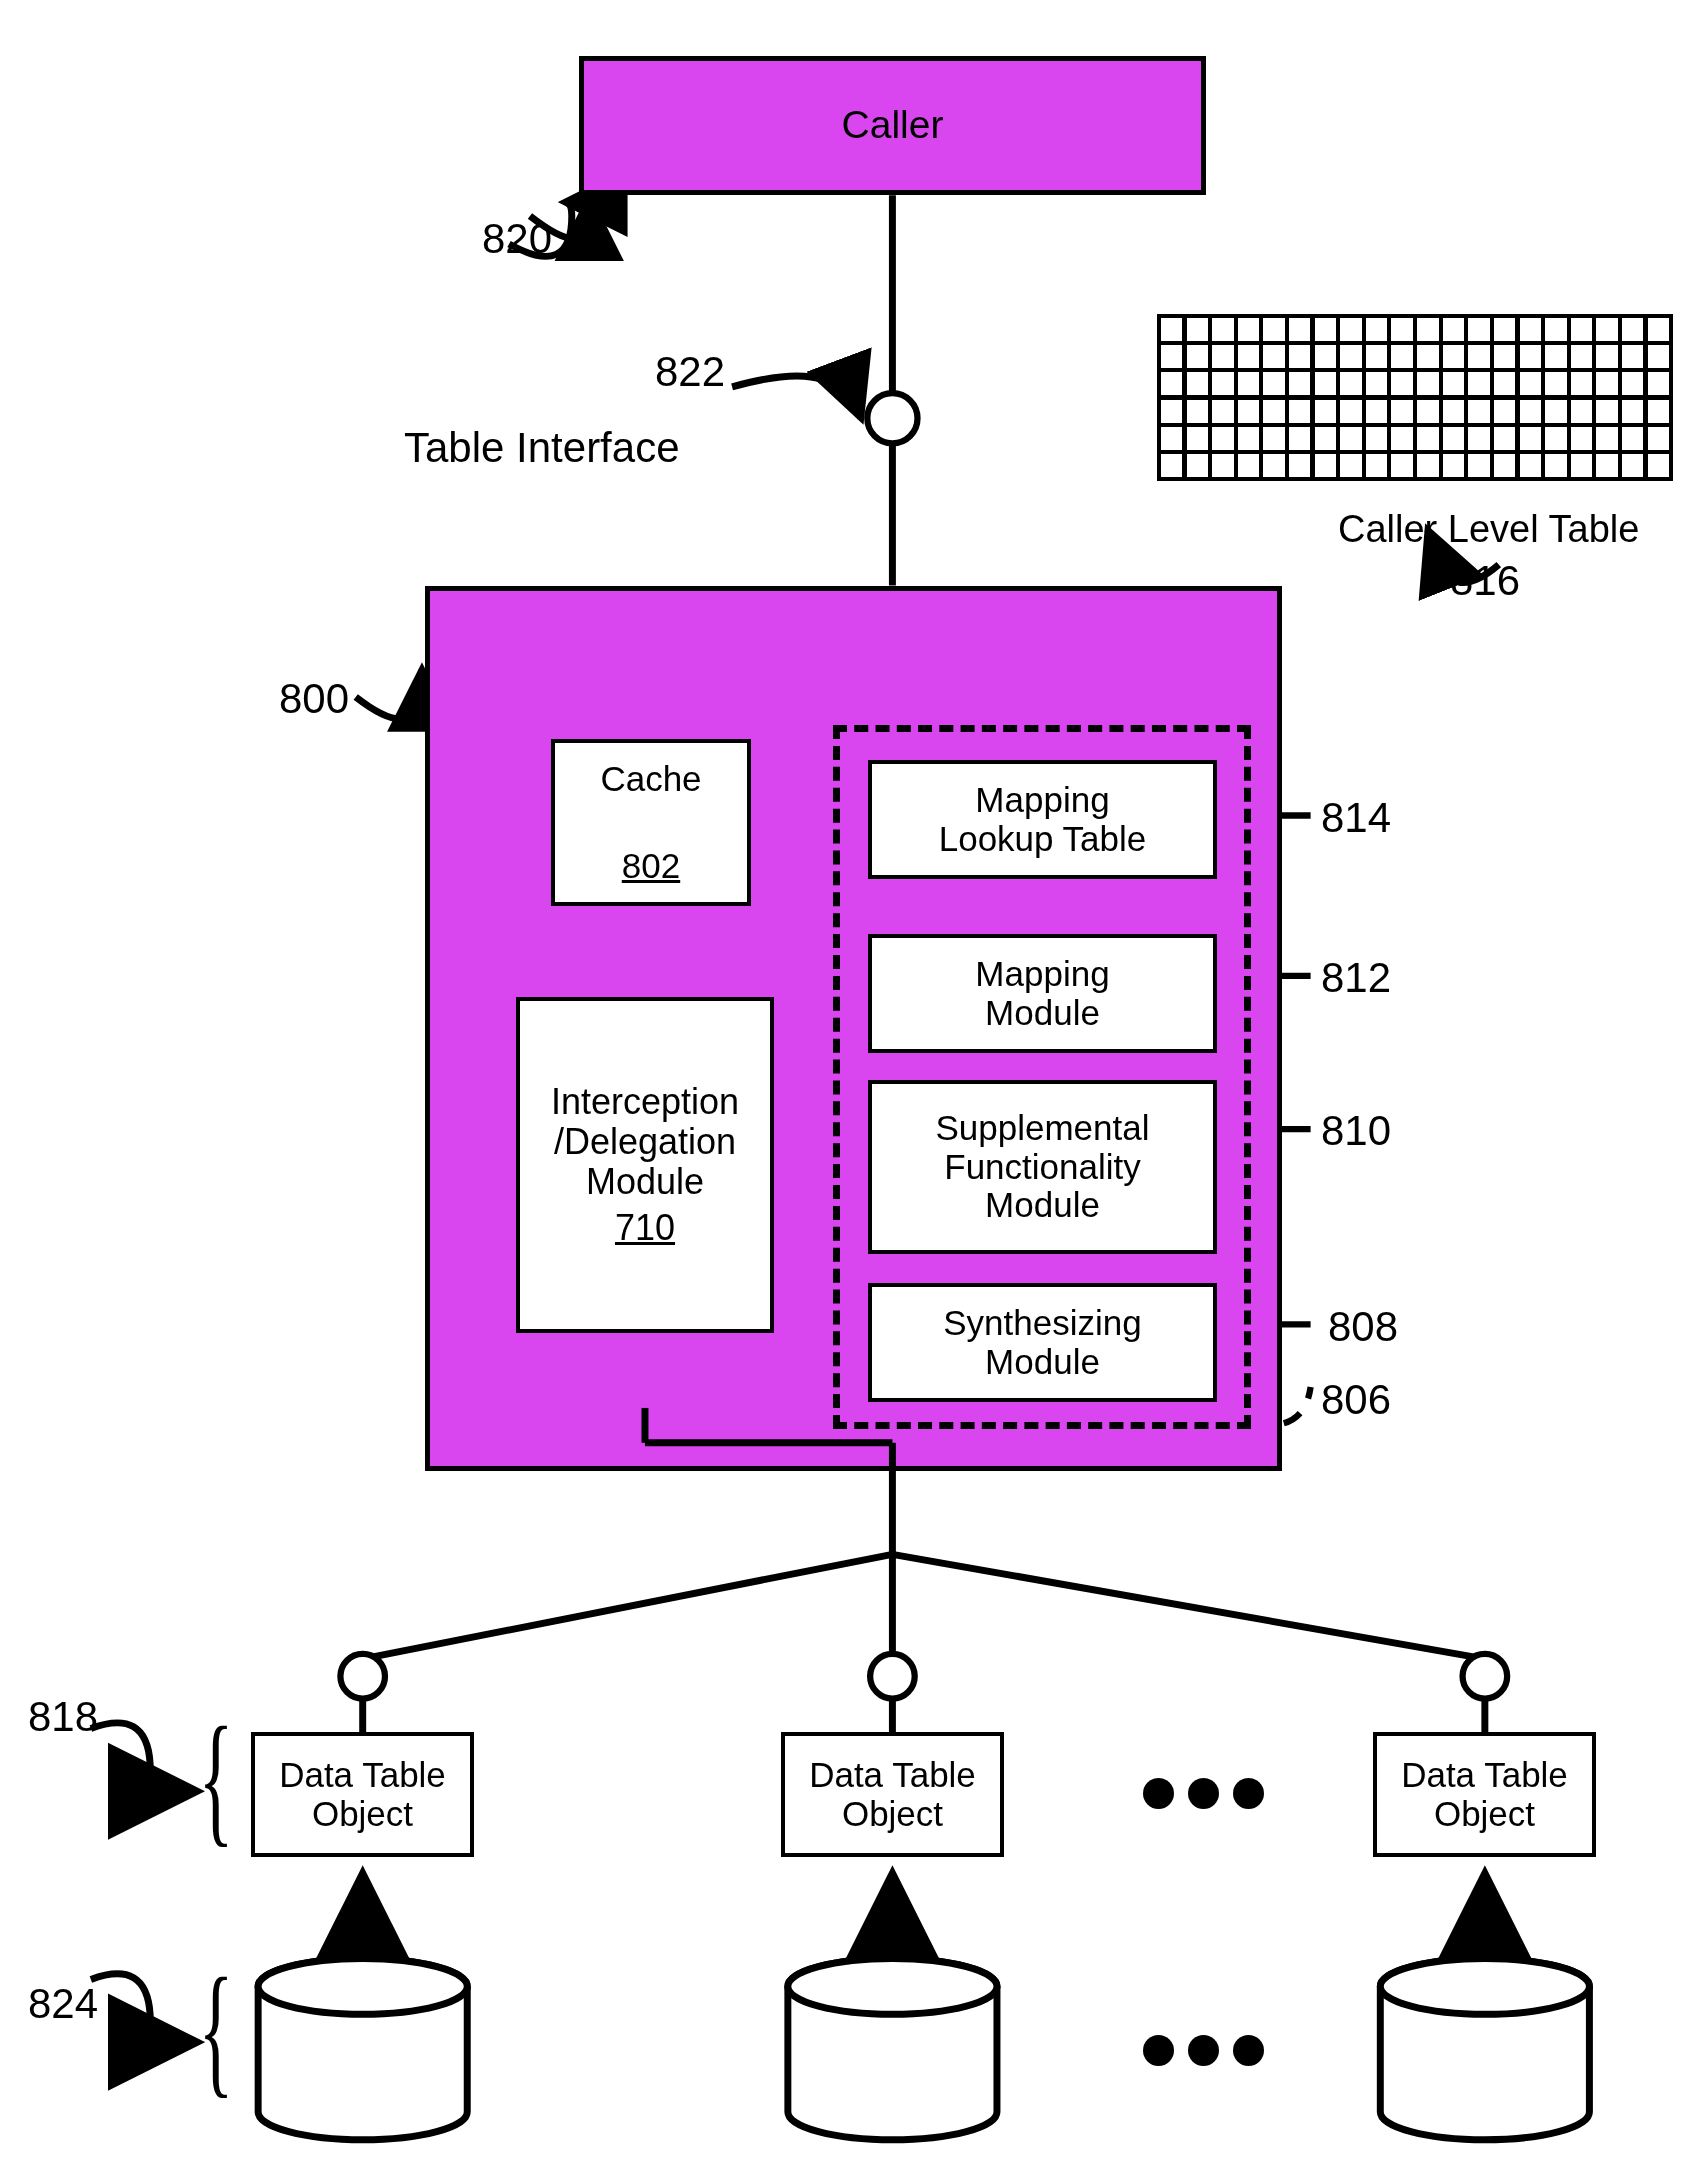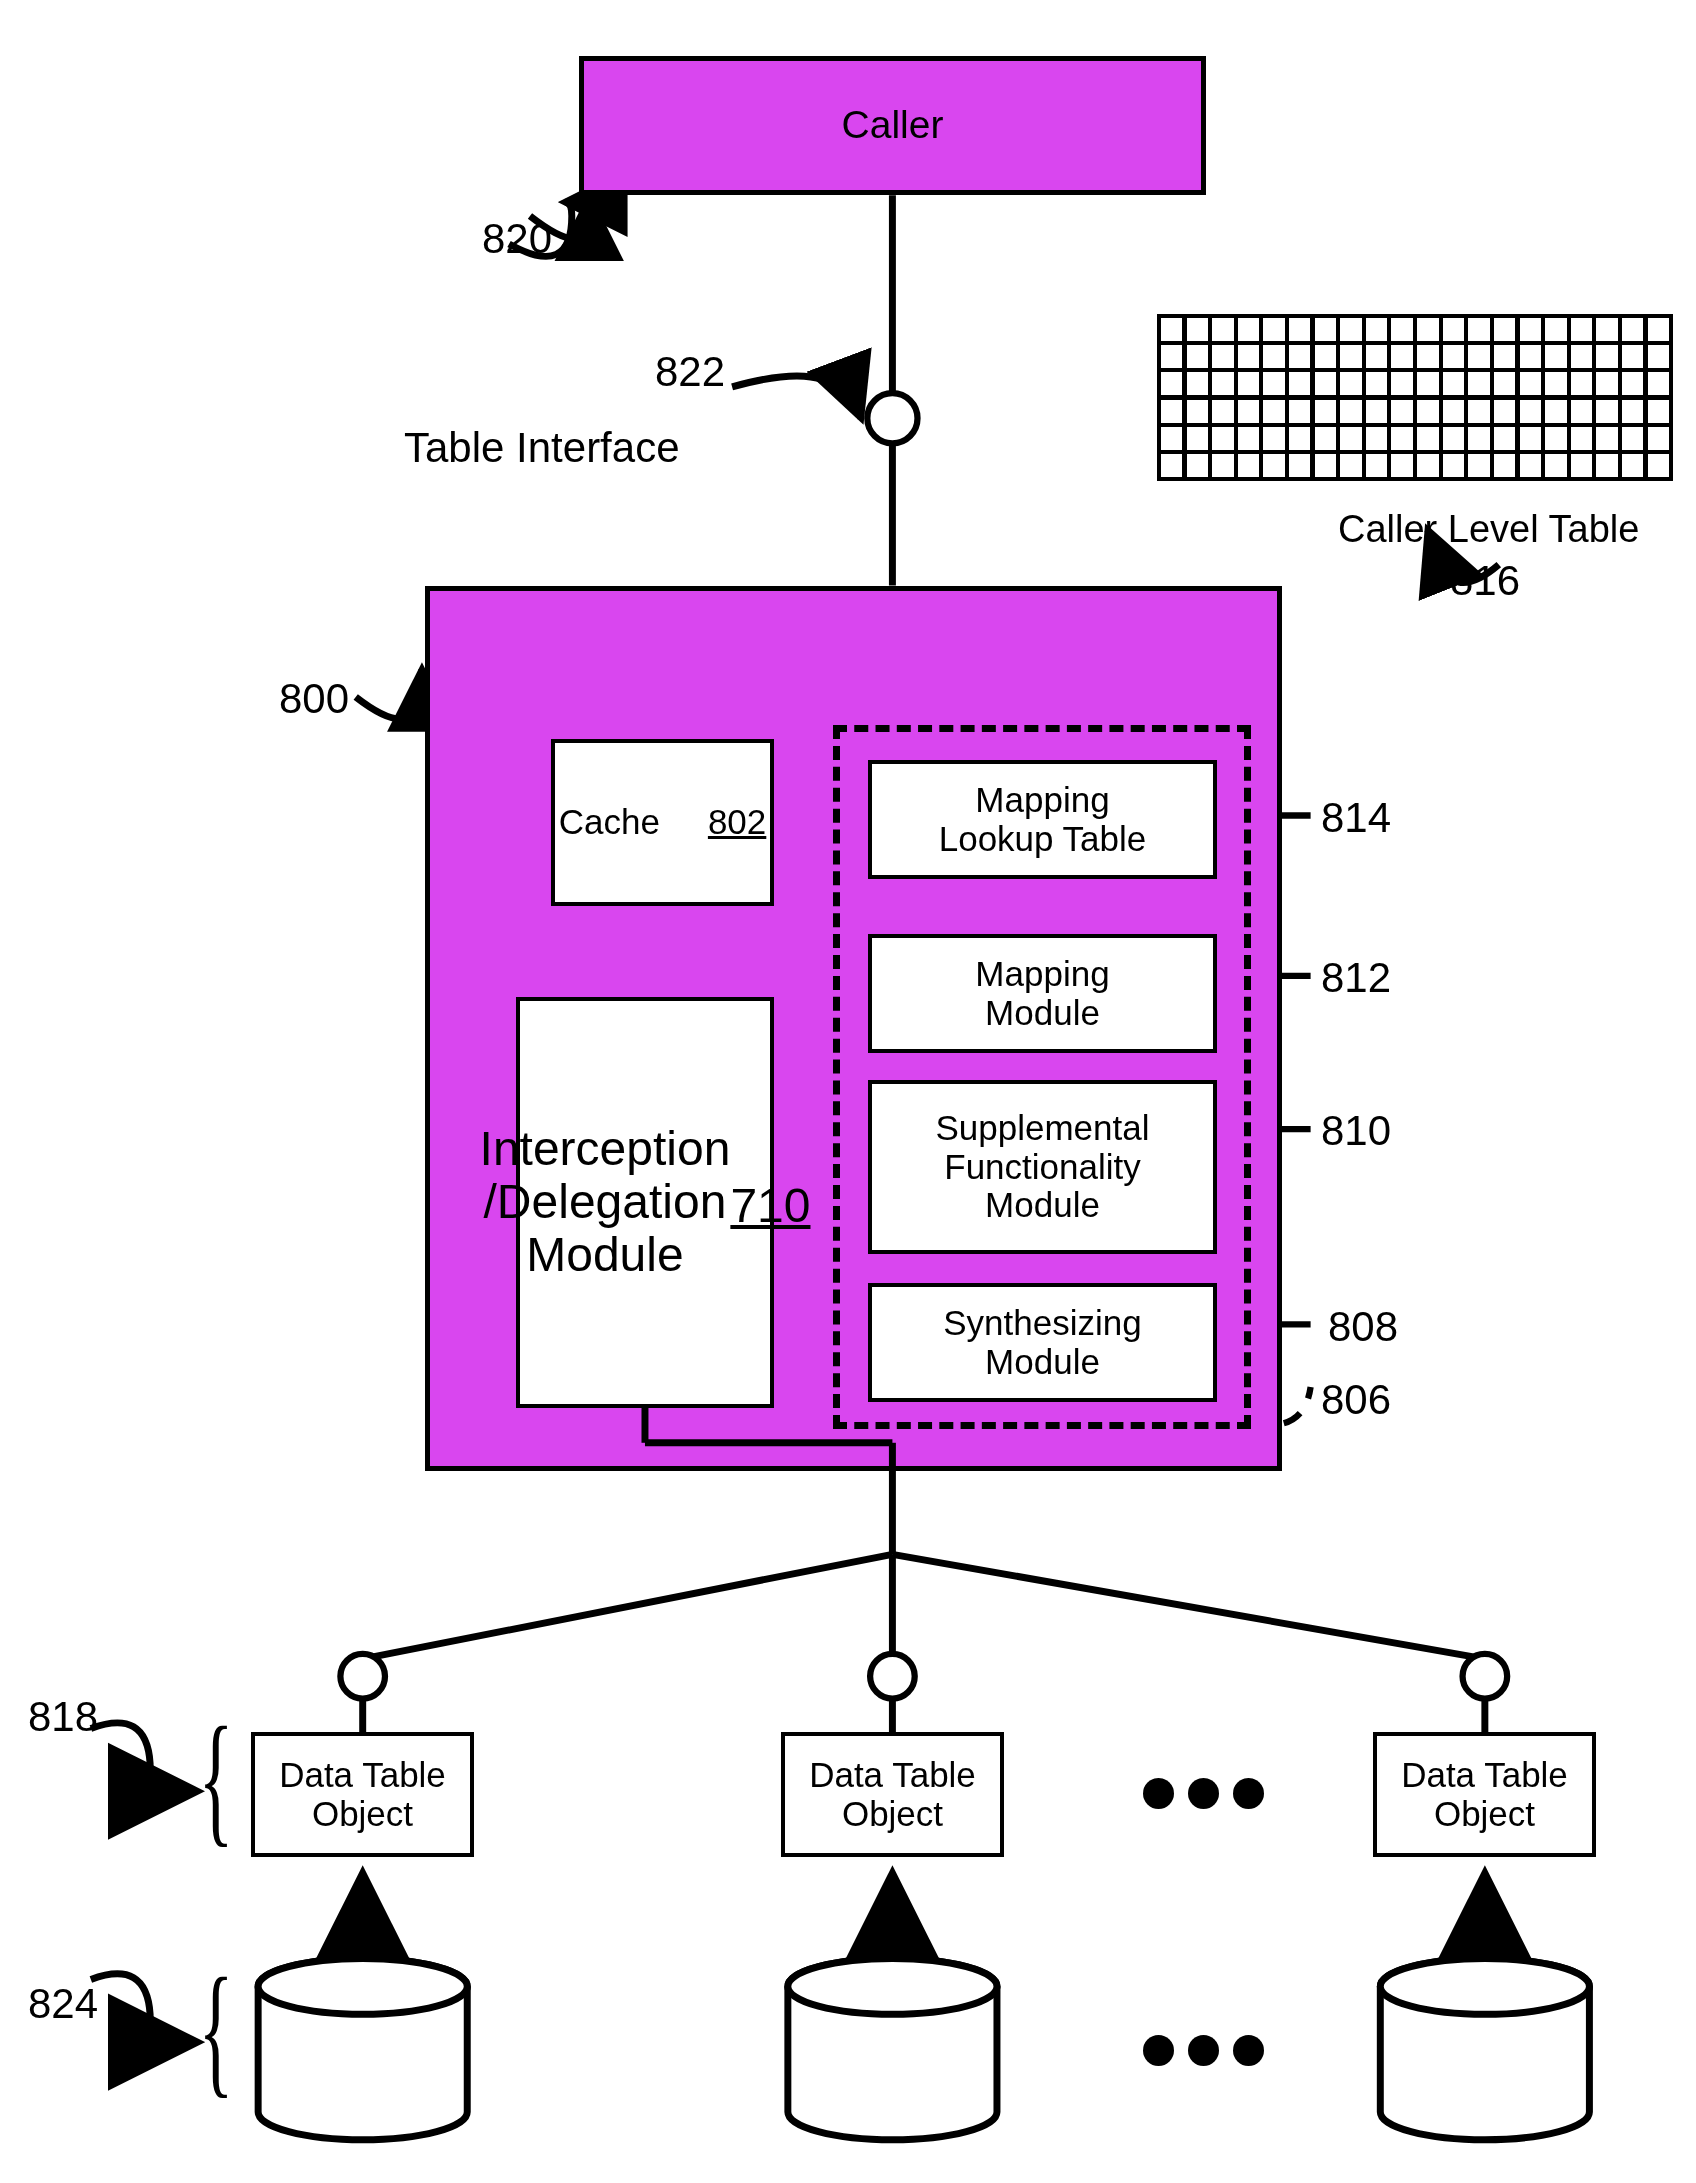--- a/index.html
+++ b/index.html
@@ -282,26 +282,26 @@
       <div></div>
       <div></div>
       <div></div>
     </div>
 <div class="label" style="left:1338px; top:509px; font-size:38px;">Caller Level Table</div>
 <div class="label" style="left:1450px; top:558px;">816</div>
 
 <div class="box" style="left:425px; top:586px; width:857px; height:885px; padding:0;"></div>
 <div class="label" style="left:279px; top:676px;">800</div>
 
-<div class="small-box" style="left:551px; top:739px; width:223px; height:167px; flex-direction:row;gap:48px;">
+<div class="small-box" style="left:551px; top:739px; width:200px; height:167px; flex-direction:column;gap:48px;">
   <span>Cache</span>
   <span class="underline">802</span>
 </div>
 
-<div class="small-box" style="left:516px; top:997px; width:258px; height:411px; font-size:48px;">
+<div class="small-box" style="left:516px; top:997px; width:258px; height:336px; flex-direction:column; font-size:36px;">
   <span style="white-space:pre-line;">Interception
 /Delegation
 Module</span>
   <span class="underline" style="margin-top:7px;">710</span>
 </div>
 
 <div class="dashed-box" style="left:833px; top:725px; width:418px; height:704px; border-width:7px; border-style:dashed;"></div>
 
 <div class="small-box" style="left:868px; top:760px; width:349px; height:119px;">
   <span style="white-space:pre-line;">Mapping

